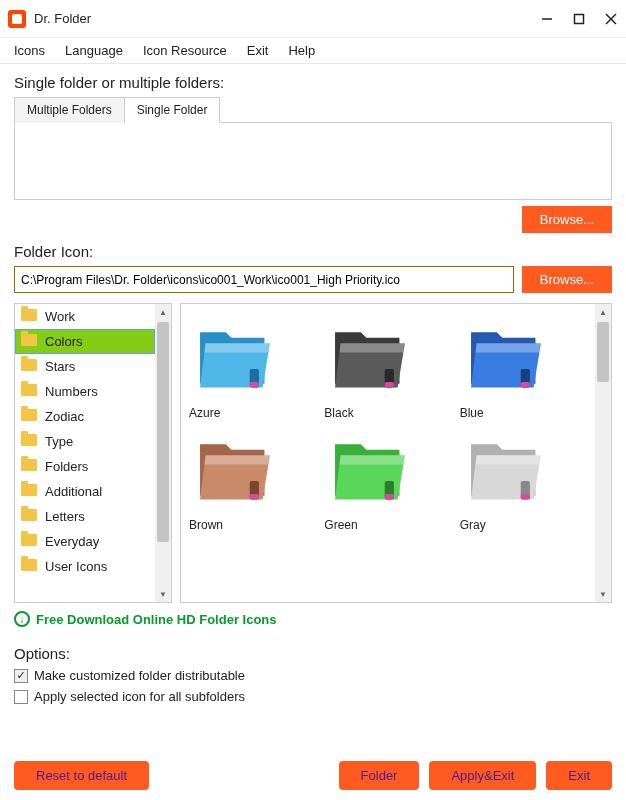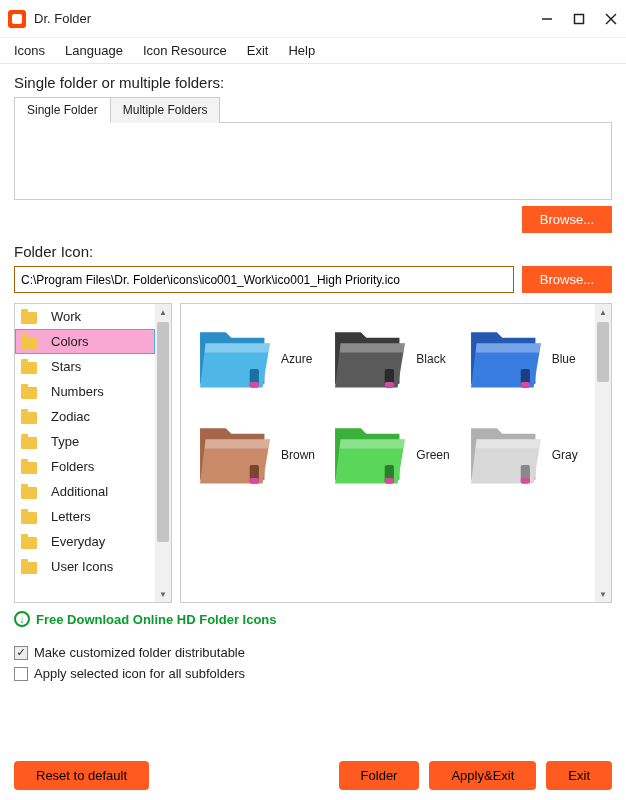--- a/index.html
+++ b/index.html
@@ -26,45 +26,45 @@
 .path-box { border: 1px solid #ccc; height: 78px; margin-top: -1px; padding: 6px; }
 .browse-row { display: flex; justify-content: flex-end; margin-top: 6px; }
 .btn-orange { background: #ff5a1f; color: #fff; border: none; padding: 6px 18px; border-radius: 0; font-size: 13px; cursor: pointer; }
 
 .icon-path-row { display: flex; gap: 8px; margin-top: 6px; }
 .icon-path-input { flex: 1; border: 1px solid #a16207; padding: 4px 6px; font-size: 12px; }
 
 .main-split { display: flex; gap: 8px; margin-top: 10px; height: 300px; }
 .cat-panel { width: 158px; border: 1px solid #ccc; display: flex; position: relative; }
 .cat-list { flex: 1; overflow: hidden; }
-.cat-item { display: flex; align-items: flex-end; padding: 5px 6px; gap: 14px; cursor: pointer; font-size: 13px; }
-.cat-item.selected { background: #f9a8d4; border: 1px solid #5aa8e0; padding: 4px 5px; }
+.cat-item { display: flex; align-items: flex-start; padding: 5px 6px; gap: 8px; cursor: pointer; font-size: 13px; }
+.cat-item.selected { background: #84cc16; border: 1px solid #5aa8e0; padding: 4px 5px; }
 .folder-mini { width: 16px; height: 12px; background: #f3c547; border-radius: 1px; position: relative; }
 .folder-mini::before { content: ''; position: absolute; top: -3px; left: 0; width: 7px; height: 3px; background: #f3c547; border-radius: 1px 1px 0 0; }
 .scrollbar-v { width: 16px; background: #f0f0f0; display: flex; flex-direction: column; }
 .scroll-arrow { height: 16px; display: flex; align-items: center; justify-content: center; font-size: 8px; color: #666; cursor: pointer; }
 .scroll-thumb { background: #c4c4c4; margin: 0 2px; border-radius: 2px; }
 
 .icon-panel { flex: 1; border: 1px solid #ccc; display: flex; }
 .icon-grid { flex: 1; padding: 8px; display: grid; grid-template-columns: repeat(3, 1fr); gap: 4px 8px; align-content: start; }
-.icon-cell { display: flex; flex-direction: row; align-items: center; cursor: pointer; }
+.icon-cell { display: flex; flex-direction: column; cursor: pointer; }
 .icon-label { font-size: 12px; margin-top: 2px; }
 .big-folder { width: 92px; height: 92px; position: relative; }
 
 .download-link { display: flex; align-items: center; gap: 6px; margin-top: 8px; color: #0a9a2d; font-size: 13px; font-weight: 600; cursor: pointer; }
 .download-icon { width: 16px; height: 16px; border: 2px solid #0a9a2d; border-radius: 50%; display: flex; align-items: center; justify-content: center; font-size: 10px; }
 
 .options-block { margin-top: 18px; }
 .opt-row { display: flex; align-items: center; gap: 6px; margin-top: 6px; font-size: 13px; }
 .checkbox { width: 14px; height: 14px; border: 1px solid #888; display: flex; align-items: center; justify-content: center; font-size: 11px; background: #fff; cursor: pointer; }
 .checkbox.checked { background: #eee; }
 
 .bottom-bar { position: absolute; bottom: 10px; left: 14px; right: 14px; display: flex; gap: 10px; }
 .bottom-bar .spacer { flex: 1; }
-.btn-bottom { background: #ff5a1f; color: #000000; border: none; padding: 7px 22px; border-radius: 4px; font-size: 13px; cursor: pointer; }
+.btn-bottom { background: #ff5a1f; color: #4c1d95; border: none; padding: 7px 22px; border-radius: 4px; font-size: 13px; cursor: pointer; }
 .btn-reset { padding: 7px 22px; }
 </style>
 </head>
 <body>
 
 <div class="titlebar">
   <div class="app-icon">
       <div class="app-icon-inner"></div>
     </div>
   <div class="app-title">Dr. Folder</div>
@@ -92,22 +92,22 @@
   <div class="menu-item">Icons</div>
   <div class="menu-item">Language</div>
   <div class="menu-item">Icon Resource</div>
   <div class="menu-item">Exit</div>
   <div class="menu-item">Help</div>
 </div>
 
 <div class="content">
   <div class="section-label">Single folder or multiple folders:</div>
   <div class="tabs-row">
+    <div class="tab">Multiple Folders</div>
     <div class="tab active">Single Folder</div>
-    <div class="tab">Multiple Folders</div>
   </div>
   <div class="path-box"></div>
   <div class="browse-row">
     <button class="btn-orange">Browse...</button>
   </div>
 
   <div class="section-label" style="margin-top:10px">Folder Icon:</div>
   <div class="icon-path-row">
     <input class="icon-path-input" value="C:\Program Files\Dr. Folder\icons\ico001_Work\ico001_High Priority.ico" style="">
     <button class="btn-orange">Browse...</button>
@@ -240,20 +240,21 @@
       </div>
     </div>
   </div>
 
   <div class="download-link">
     <div class="download-icon">↓</div>
     <span>Free Download Online HD Folder Icons</span>
   </div>
 
   <div class="options-block">
+    <div class="section-label">Options:</div>
     <div class="opt-row">
       <div class="checkbox checked">✓</div>
       <span>Make customized folder distributable</span>
     </div>
     <div class="opt-row">
       <div class="checkbox"></div>
       <span>Apply selected icon for all subfolders</span>
     </div>
   </div>
 </div>

